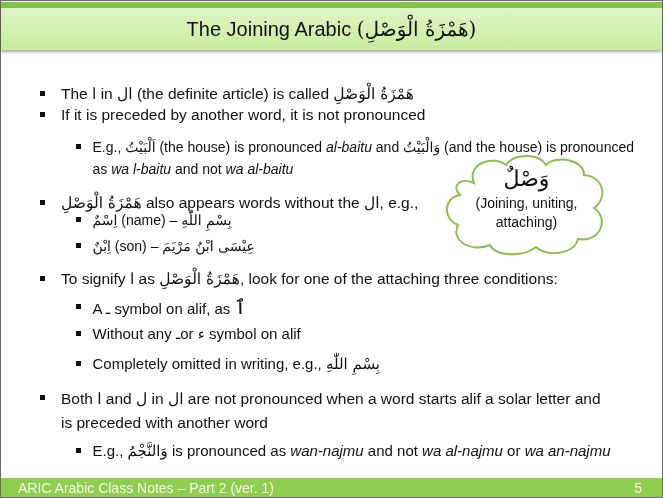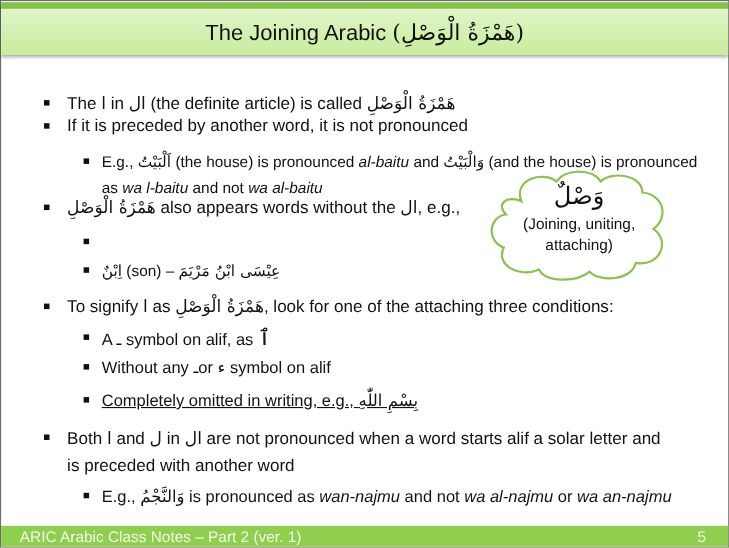--- a/index.html
+++ b/index.html
@@ -48,27 +48,28 @@
   <div class="item l1" style="left:40px; top:104px;">
     <span class="bullet"></span>
     <span>If it is preceded by another word, it is not pronounced</span>
   </div>
 
   <div class="item l2" style="left:76px; top:136px; width:560px;">
     <span class="bullet"></span>
     <span><span>E.g., </span><span class="ar">اَلْبَيْتُ</span><span> (the house) is pronounced </span><span class="it">al-baitu</span><span> and </span><span class="ar">وَالْبَيْتُ</span><span> (and the house) is pronounced</span><br><span>as </span><span class="it">wa l-baitu</span><span> and not </span><span class="it">wa al-baitu</span></span>
   </div>
 
-  <div class="item l1" style="left:40px; top:178px;justify-content:flex-end;">
+  <div class="item l1" style="left:40px; top:192px;justify-content:flex-end;">
     <span class="bullet"></span>
     <span><span class="ar">هَمْزَةُ الْوَصْلِ</span><span> also appears words without the </span><span class="ar">ال</span><span>, e.g.,</span></span>
   </div>
 
   <div class="item l2" style="left:76px; top:209px;">
     <span class="bullet"></span>
+    <span><span class="ar">اِسْمٌ</span><span> (name) – </span><span class="ar">بِسْمِ اللّٰهِ</span></span>
   </div>
 
   <div class="item l2" style="left:76px; top:235px;">
     <span class="bullet"></span>
     <span><span class="ar">اِبْنٌ</span><span> (son) – </span><span class="ar">عِيْسَى ابْنُ مَرْيَمَ</span></span>
   </div>
 
   <div class="item l1" style="left:40px; top:268px;">
     <span class="bullet"></span>
     <span><span>To signify </span><span class="ar">ا</span><span> as </span><span class="ar">هَمْزَةُ الْوَصْلِ</span><span>, look for one of the attaching three conditions:</span></span>
@@ -77,21 +78,21 @@
   <div class="item l2" style="left:76px; top:296px; font-size:15px;">
     <span class="bullet"></span>
     <span><span>A </span><span class="ar">ـ</span><span> symbol on alif, as </span><span class="ar" style="font-size:20px;">ٱ</span></span>
   </div>
 
   <div class="item l2" style="left:76px; top:323px; font-size:15px;">
     <span class="bullet"></span>
     <span><span>Without any </span><span class="ar">ـ</span><span>or </span><span class="ar">ء</span><span> symbol on alif</span></span>
   </div>
 
-  <div class="item l2" style="left:76px; top:353px; font-size:15px;text-decoration:underline;">
+  <div class="item l2" style="left:76px; top:353px; font-size:15px;">
     <span class="bullet"></span>
     <span><span>Completely omitted in writing, e.g., </span><span class="ar">بِسْمِ اللّٰهِ</span></span>
   </div>
 
   <div class="item l1" style="left:40px; top:387px; width:600px;">
     <span class="bullet"></span>
     <span style="line-height:24px;"><span>Both </span><span class="ar">ا</span><span> and </span><span class="ar">ل</span><span> in </span><span class="ar">ال</span><span> are not pronounced when a word starts alif a solar letter and</span><br><span>is preceded with another word</span></span>
   </div>
 
   <div class="item l2" style="left:76px; top:440px; font-size:15px;">

